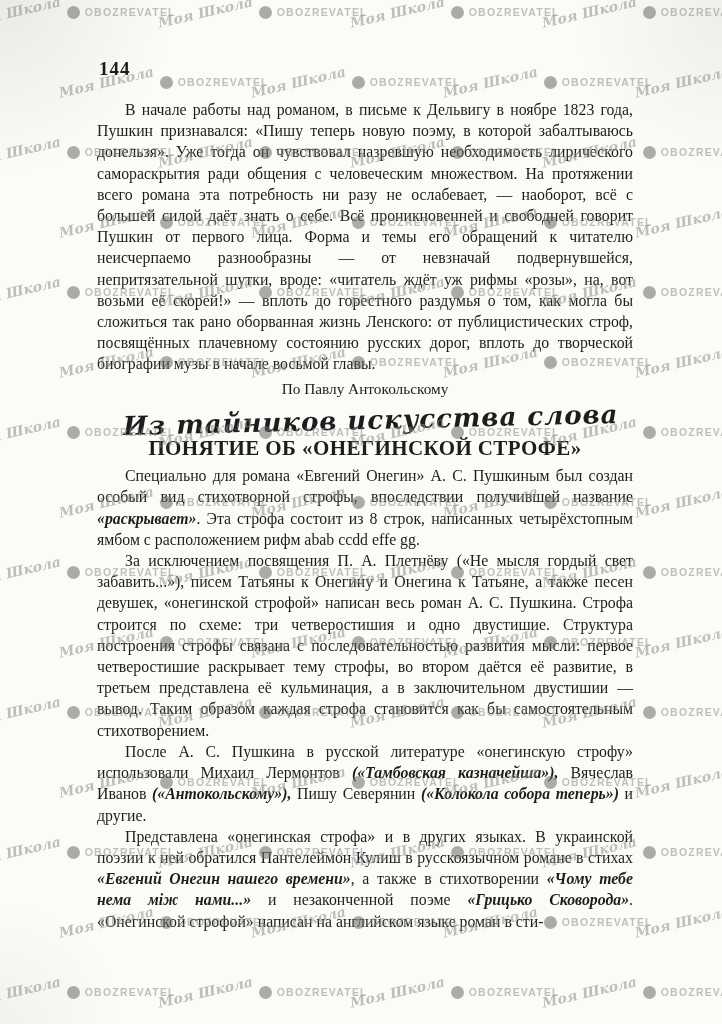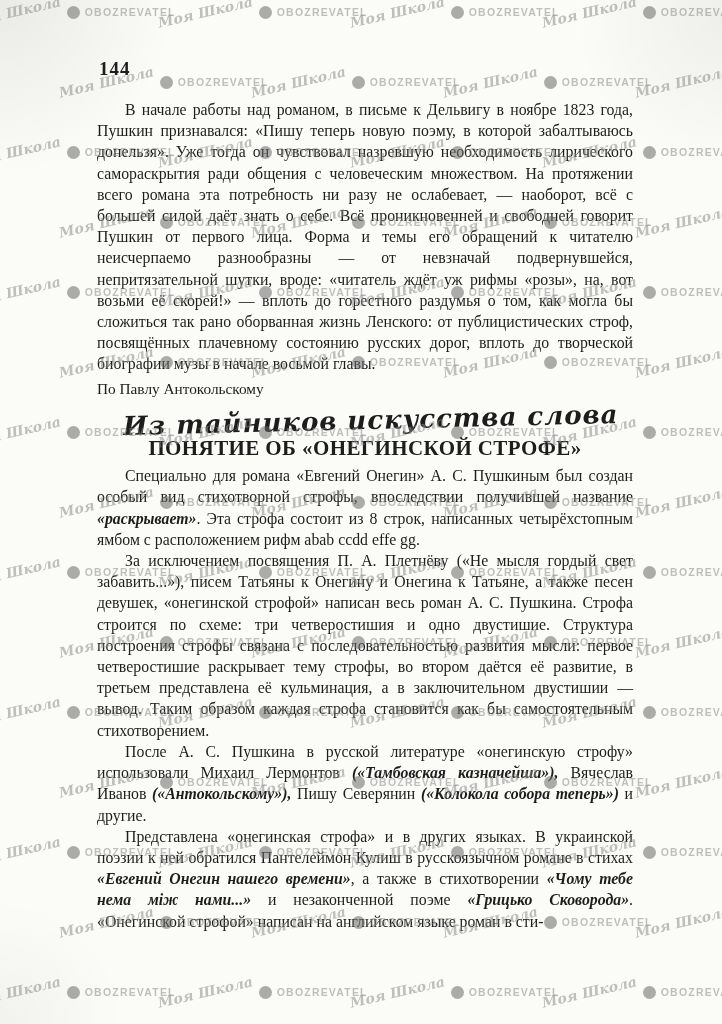--- a/index.html
+++ b/index.html
@@ -21,21 +21,21 @@
   }
   .page-number {
     position:absolute; top:58px; left:99px;
     font-size:19px; font-weight:bold; letter-spacing:1px;
   }
   .content {
     position:absolute; top:99px; left:97px; width:536px;
     font-size:15.8px; line-height:21.2px; text-align:justify;
   }
   .para { text-indent:28px; }
-  .attribution { text-align:left; margin-top:3px; font-size:15.3px; }
+  .attribution { text-align:center; margin-top:3px; font-size:15.3px; }
   .rubric {
     margin:11px 0 2px 26px;
     font-family:"DejaVu Serif", serif;
     font-size:26px; font-style:italic; font-weight:bold;
     letter-spacing:1px; transform:rotate(-1.4deg);
     width:fit-content; text-indent:0;
   }
   .section-heading {
     text-align:center; font-size:21px; font-weight:700;
     letter-spacing:.4px; margin:7px 0 6px; text-indent:0;

